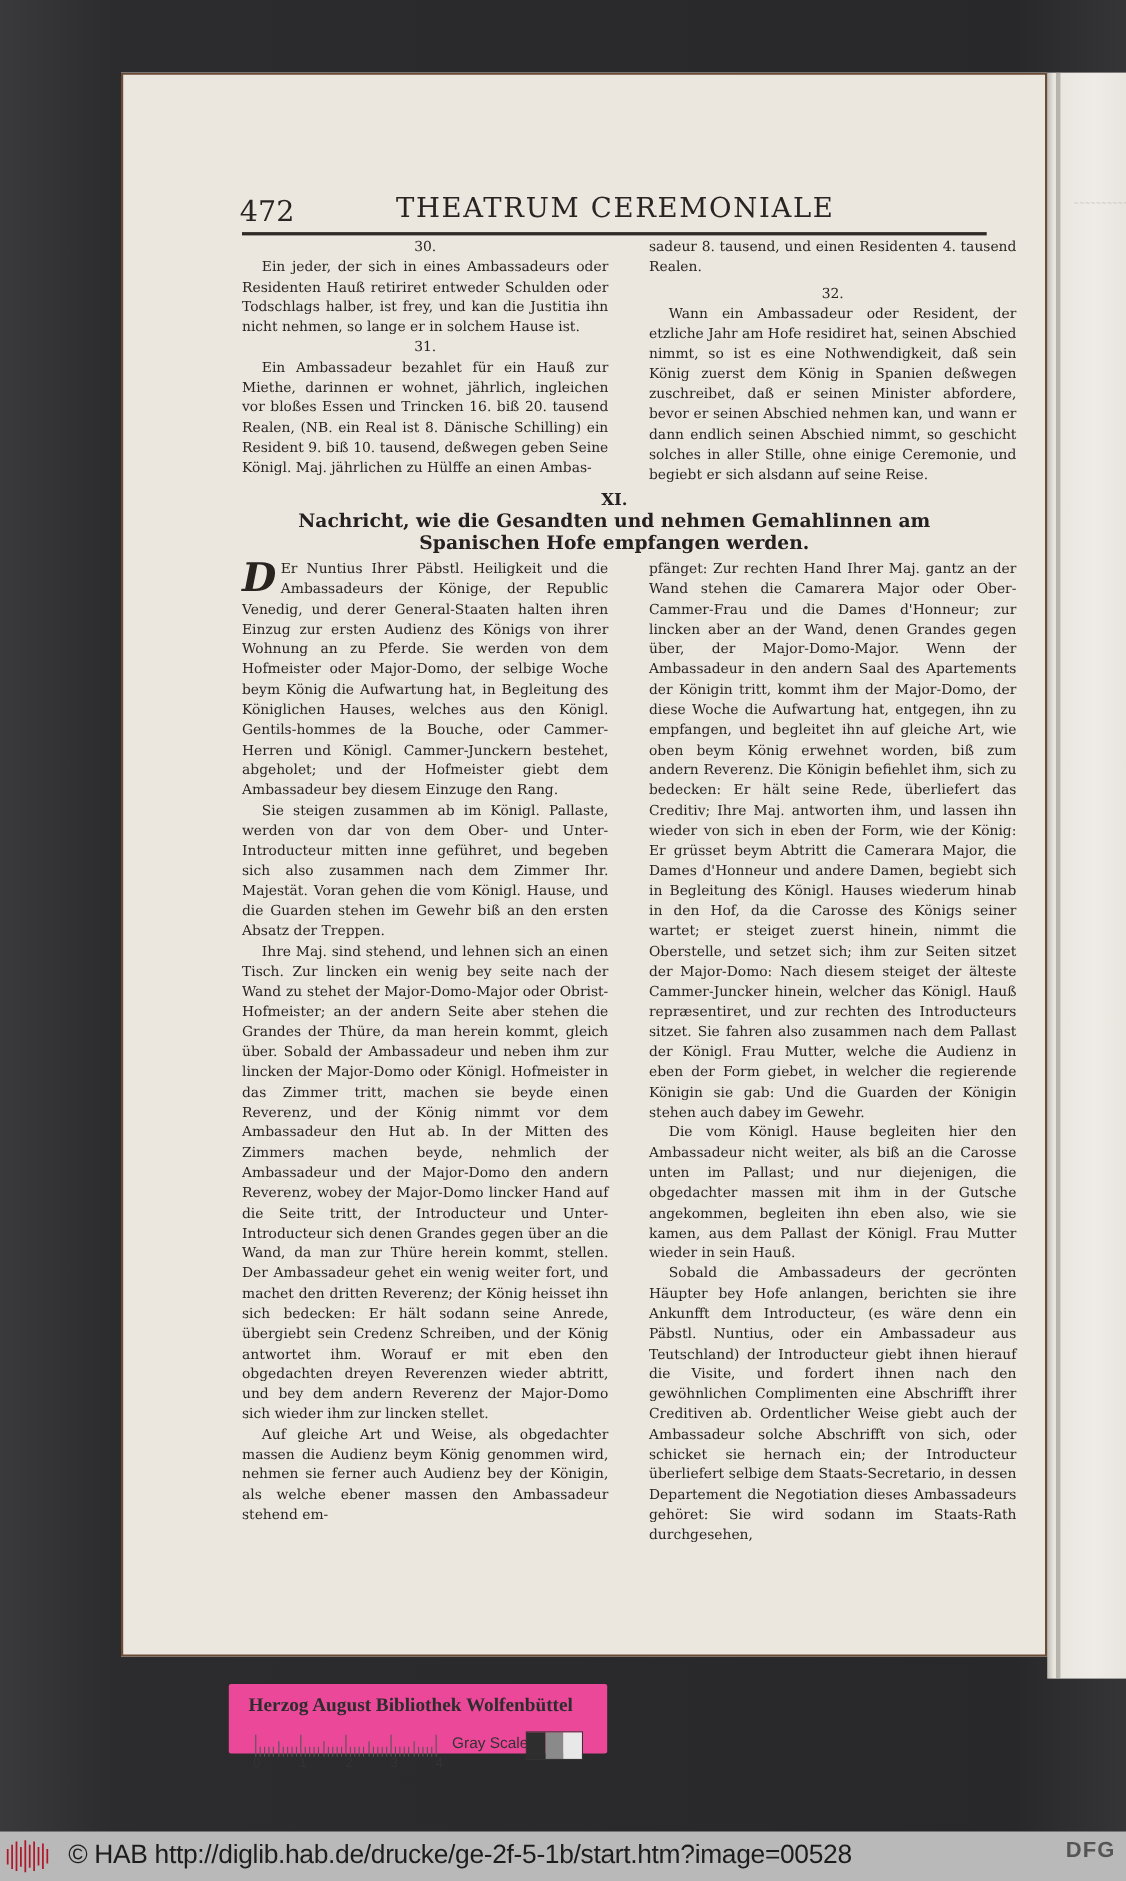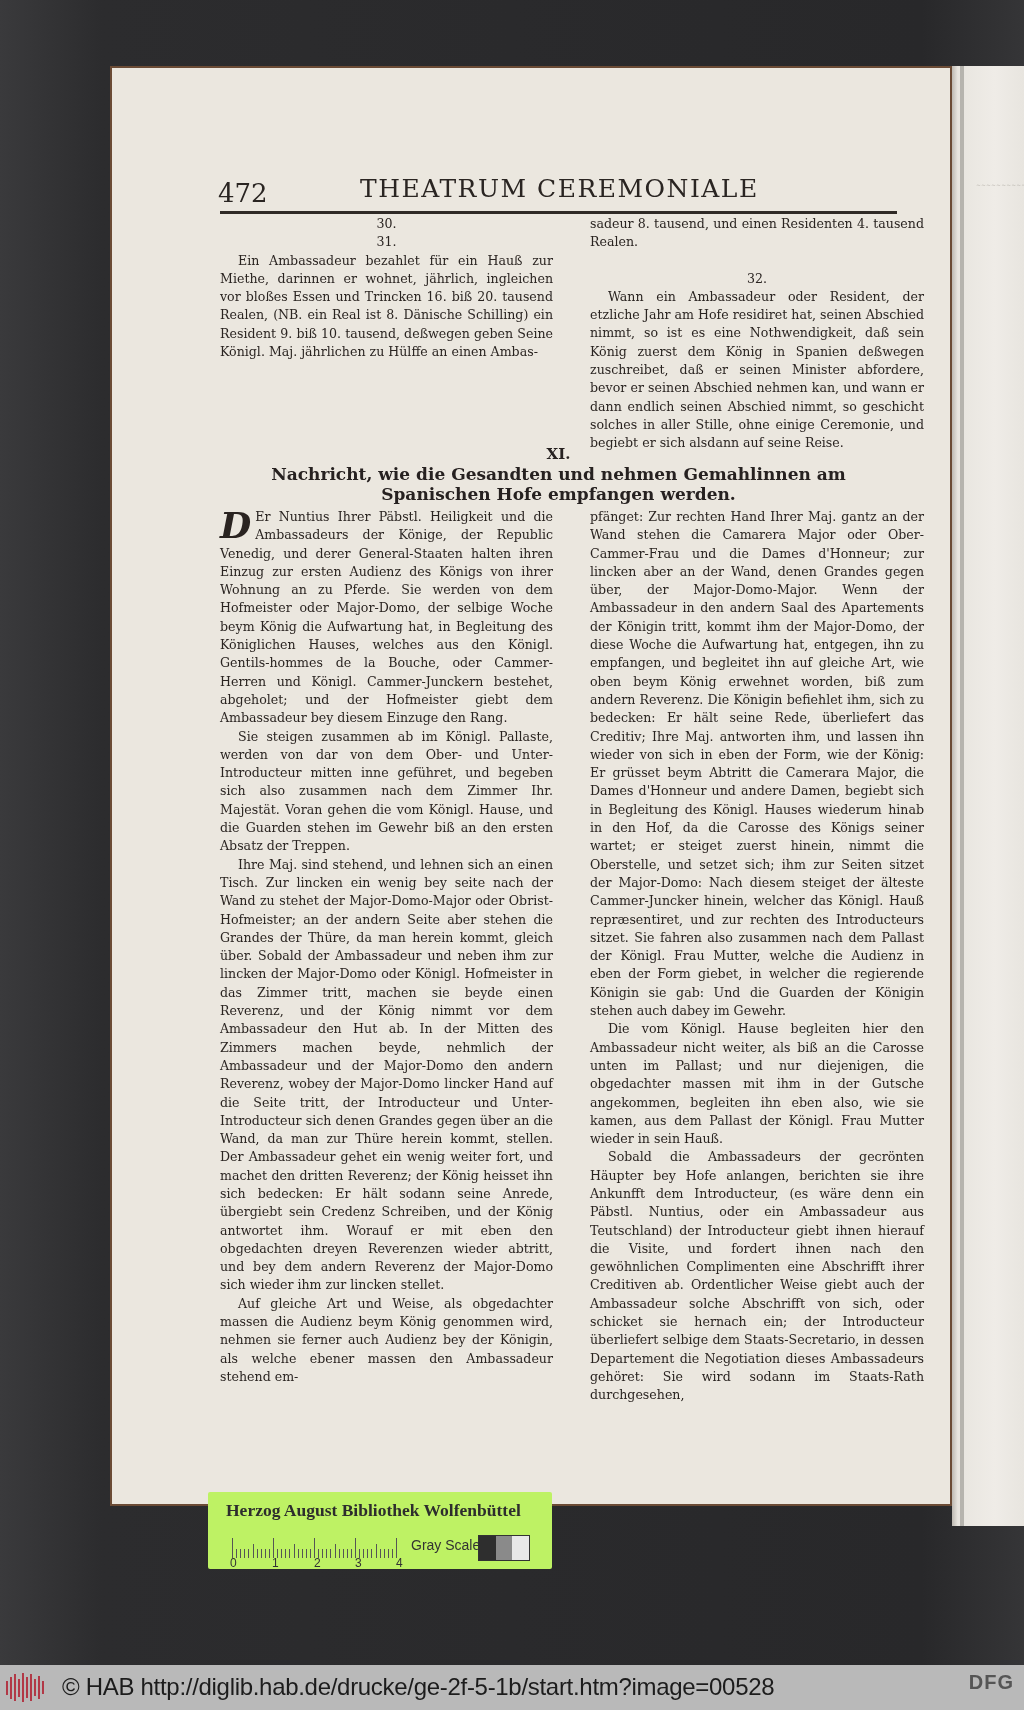--- a/index.html
+++ b/index.html
@@ -28,22 +28,22 @@
   .col p { margin:0; }
   .col .num { text-align:center; }
   .col .ind { text-indent:18px; }
   .col-l { left:220px; width:333px; }
   .col-r { left:590px; width:334px; }
   .sect { position:absolute; left:220px; top:444px; width:677px; text-align:center; color:#262120; }
   .sect .roman { font-size:15px; font-weight:bold; line-height:20px; }
   .sect .title { font-size:17px; font-weight:bold; line-height:20px; }
   .dropcap { float:left; font-size:36px; line-height:34px; font-weight:bold; margin:0 4px 0 0; font-style:italic; }
   .label-card {
-    position:absolute; left:208px; top:1492px; width:344px; height:77px;
-    background:#bef264; border-radius:2px;
+    position:absolute; left:208px; top:1531px; width:344px; height:63px;
+    background:#ec4899; border-radius:2px;
   }
   .label-card .lib { position:absolute; left:18px; top:8px; font-family:"Liberation Serif", serif; font-weight:bold; font-size:17.5px; color:#2d2d2d; white-space:nowrap; }
   .ruler { position:absolute; left:24px; top:44px; width:168px; height:22px; }
   .tick { position:absolute; bottom:0; width:1px; background:#555; }
   .ruler-num { position:absolute; top:64px; font-family:"Liberation Sans", sans-serif; font-size:12px; color:#333; }
   .gray-label { position:absolute; left:203px; top:45px; font-family:"Liberation Sans", sans-serif; font-size:14px; color:#333; }
   .swatches { position:absolute; left:270px; top:43px; width:50px; height:24px; border:1px solid #333; display:flex; }
   .swatches div { flex:1; }
   .footer {
     position:absolute; left:0; top:1665px; width:1024px; height:45px;
@@ -61,27 +61,28 @@
 <div class="gutter"></div>
 
 <div class="page"></div>
 
 <div class="hdr-num">472</div>
 <div class="hdr-title">THEATRUM CEREMONIALE</div>
 <div class="rule"></div>
 
 <div class="col col-l" style="top:215px;">
   <p class="num">30.</p>
+  <p class="ind">Ein jeder, der sich in eines Ambassadeurs oder Residenten Hauß retiriret entweder Schulden oder Todschlags halber, ist frey, und kan die Justitia ihn nicht nehmen, so lange er in solchem Hause ist.</p>
   <p class="num">31.</p>
   <p class="ind">Ein Ambassadeur bezahlet für ein Hauß zur Miethe, darinnen er wohnet, jährlich, ingleichen vor bloßes Essen und Trincken 16. biß 20. tausend Realen, (NB. ein Real ist 8. Dänische Schilling) ein Resident 9. biß 10. tausend, deßwegen geben Seine Königl. Maj. jährlichen zu Hülffe an einen Ambas-</p>
 </div>
 
 <div class="col col-r" style="top:215px;">
   <p>sadeur 8. tausend, und einen Residenten 4. tausend Realen.</p>
-  <p class="num" style="margin-top:18px;">32.</p>
+  <p class="num" style="margin-top:6px;">32.</p>
   <p class="ind">Wann ein Ambassadeur oder Resident, der etzliche Jahr am Hofe residiret hat, seinen Abschied nimmt, so ist es eine Nothwendigkeit, daß sein König zuerst dem König in Spanien deßwegen zuschreibet, daß er seinen Minister abfordere, bevor er seinen Abschied nehmen kan, und wann er dann endlich seinen Abschied nimmt, so geschicht solches in aller Stille, ohne einige Ceremonie, und begiebt er sich alsdann auf seine Reise.</p>
 </div>
 
 <div class="sect">
   <div class="roman">XI.</div>
   <div class="title">Nachricht, wie die Gesandten und nehmen Gemahlinnen am Spanischen Hofe empfangen werden.</div>
 </div>
 
 <div class="col col-l" style="top:508px;">
   <p><span class="dropcap">D</span><span>Er Nuntius Ihrer Päbstl. Heiligkeit und die Ambassadeurs der Könige, der Republic Venedig, und derer General-Staaten halten ihren Einzug zur ersten Audienz des Königs von ihrer Wohnung an zu Pferde. Sie werden von dem Hofmeister oder Major-Domo, der selbige Woche beym König die Aufwartung hat, in Begleitung des Königlichen Hauses, welches aus den Königl. Gentils-hommes de la Bouche, oder Cammer-Herren und Königl. Cammer-Junckern bestehet, abgeholet; und der Hofmeister giebt dem Ambassadeur bey diesem Einzuge den Rang.</span></p>

